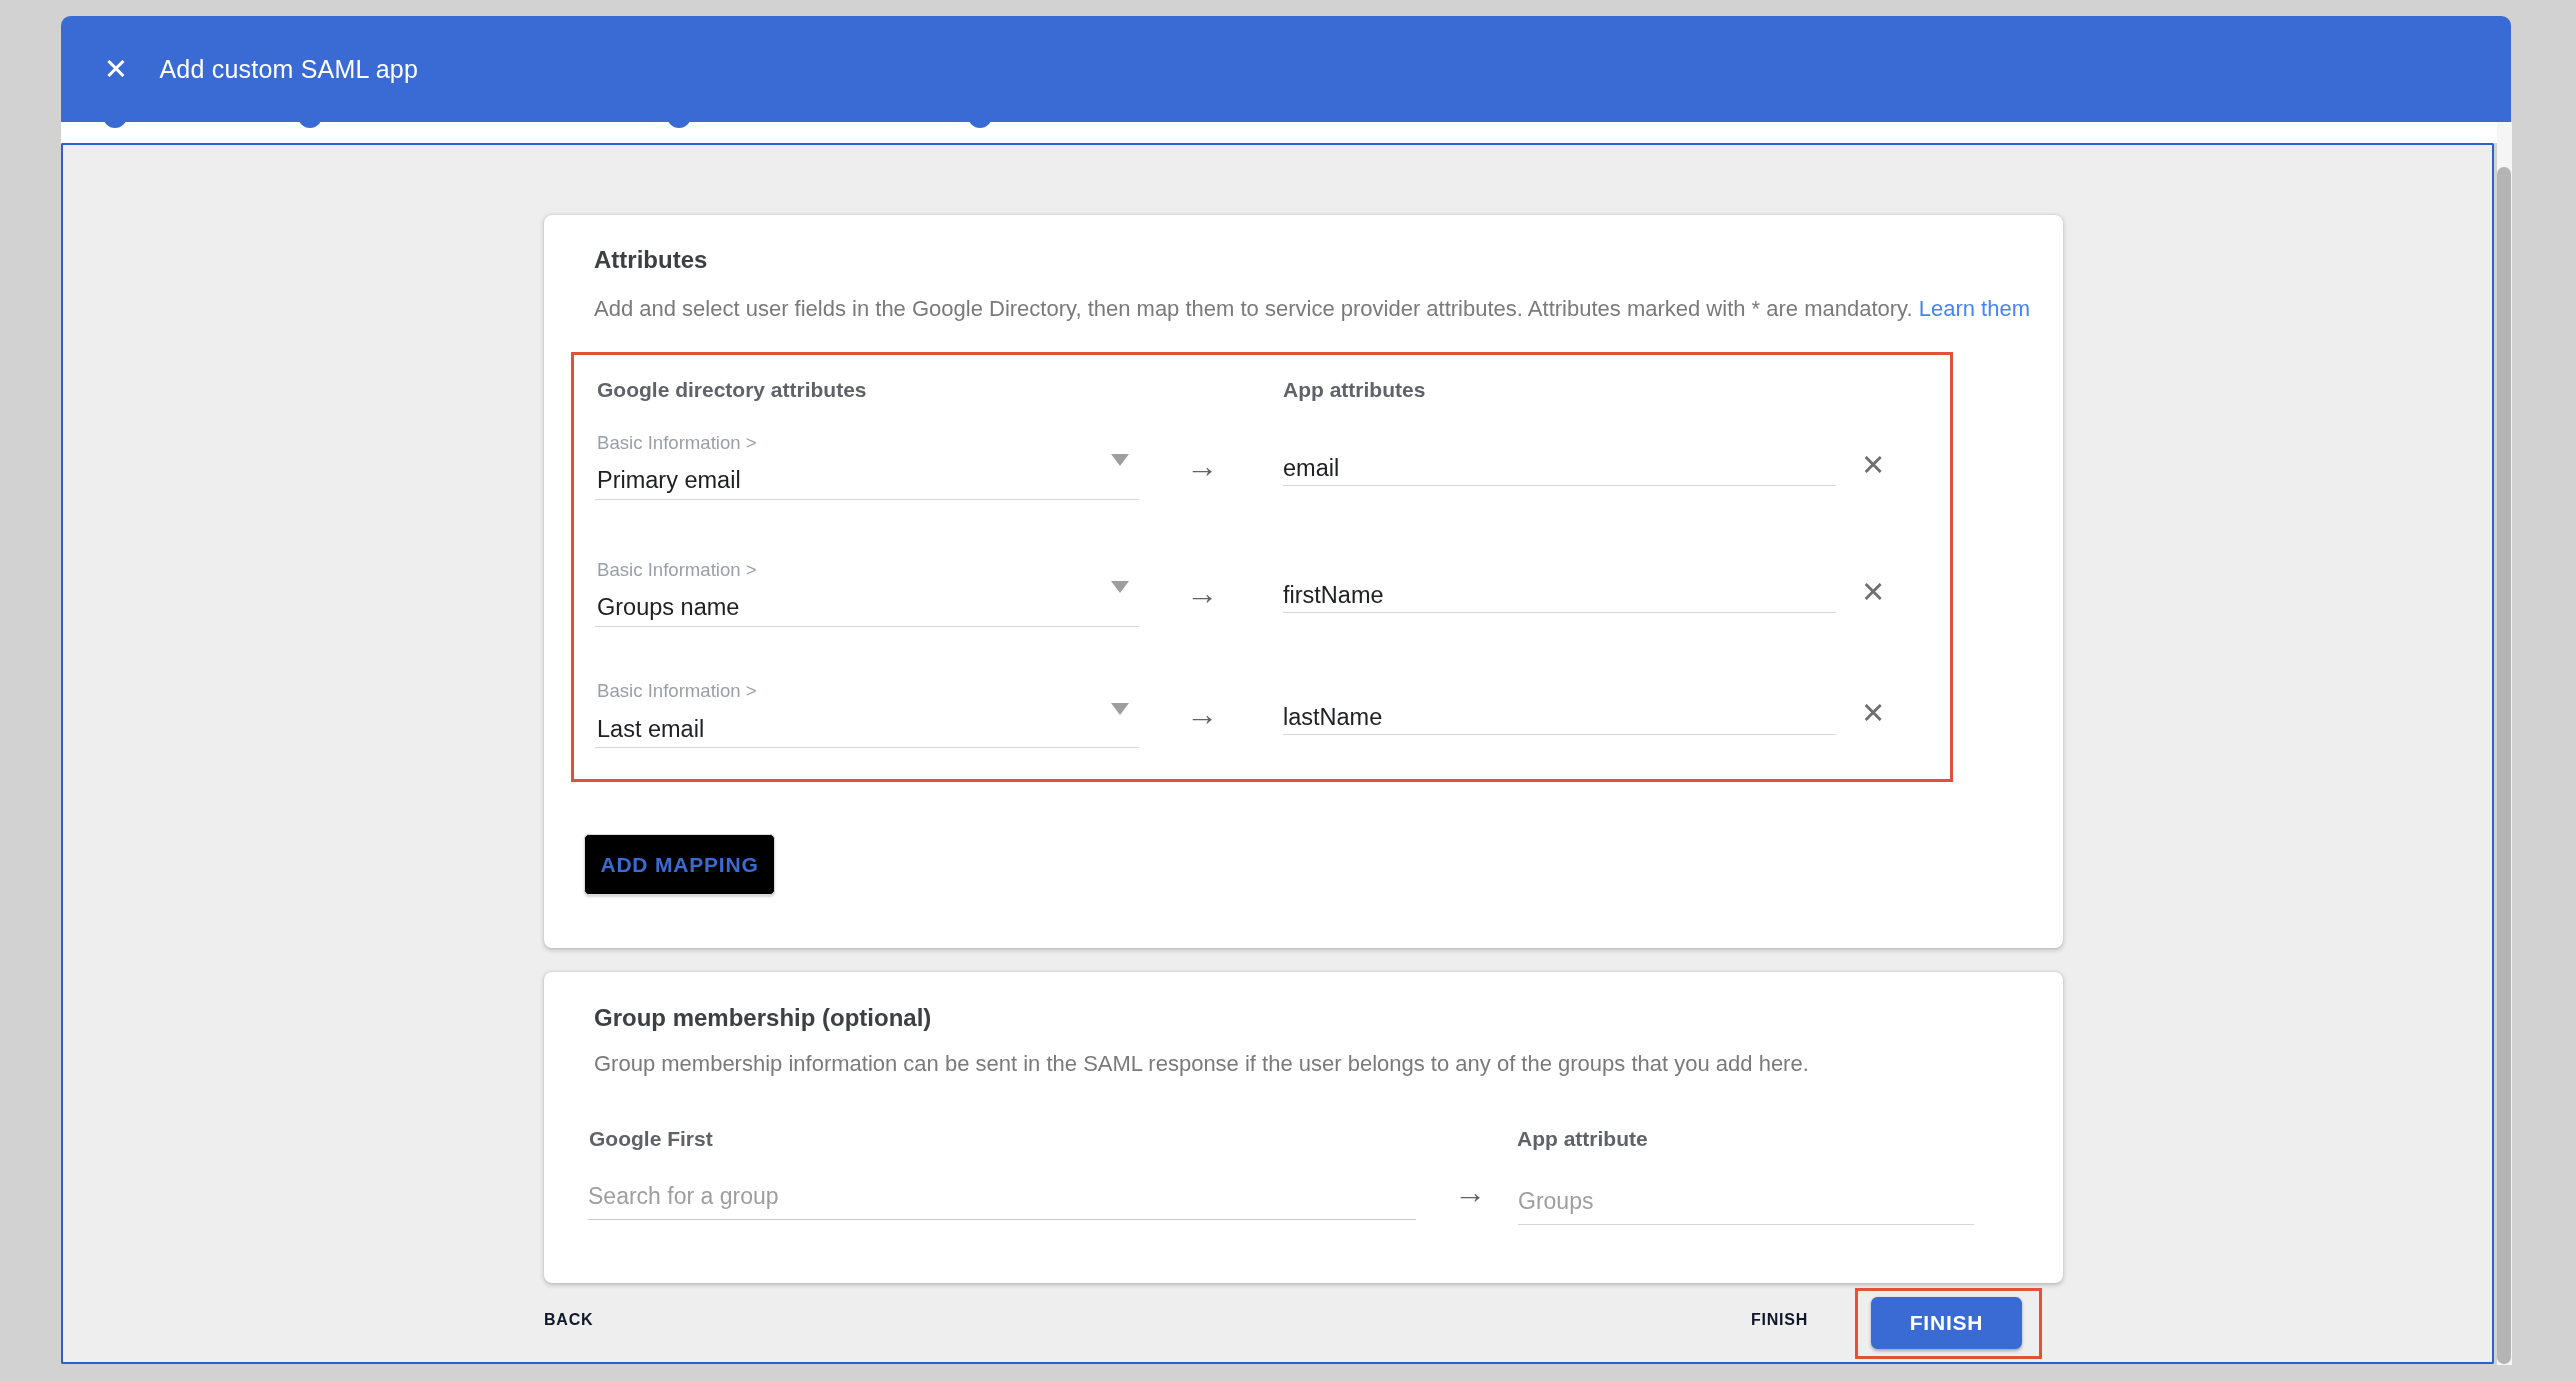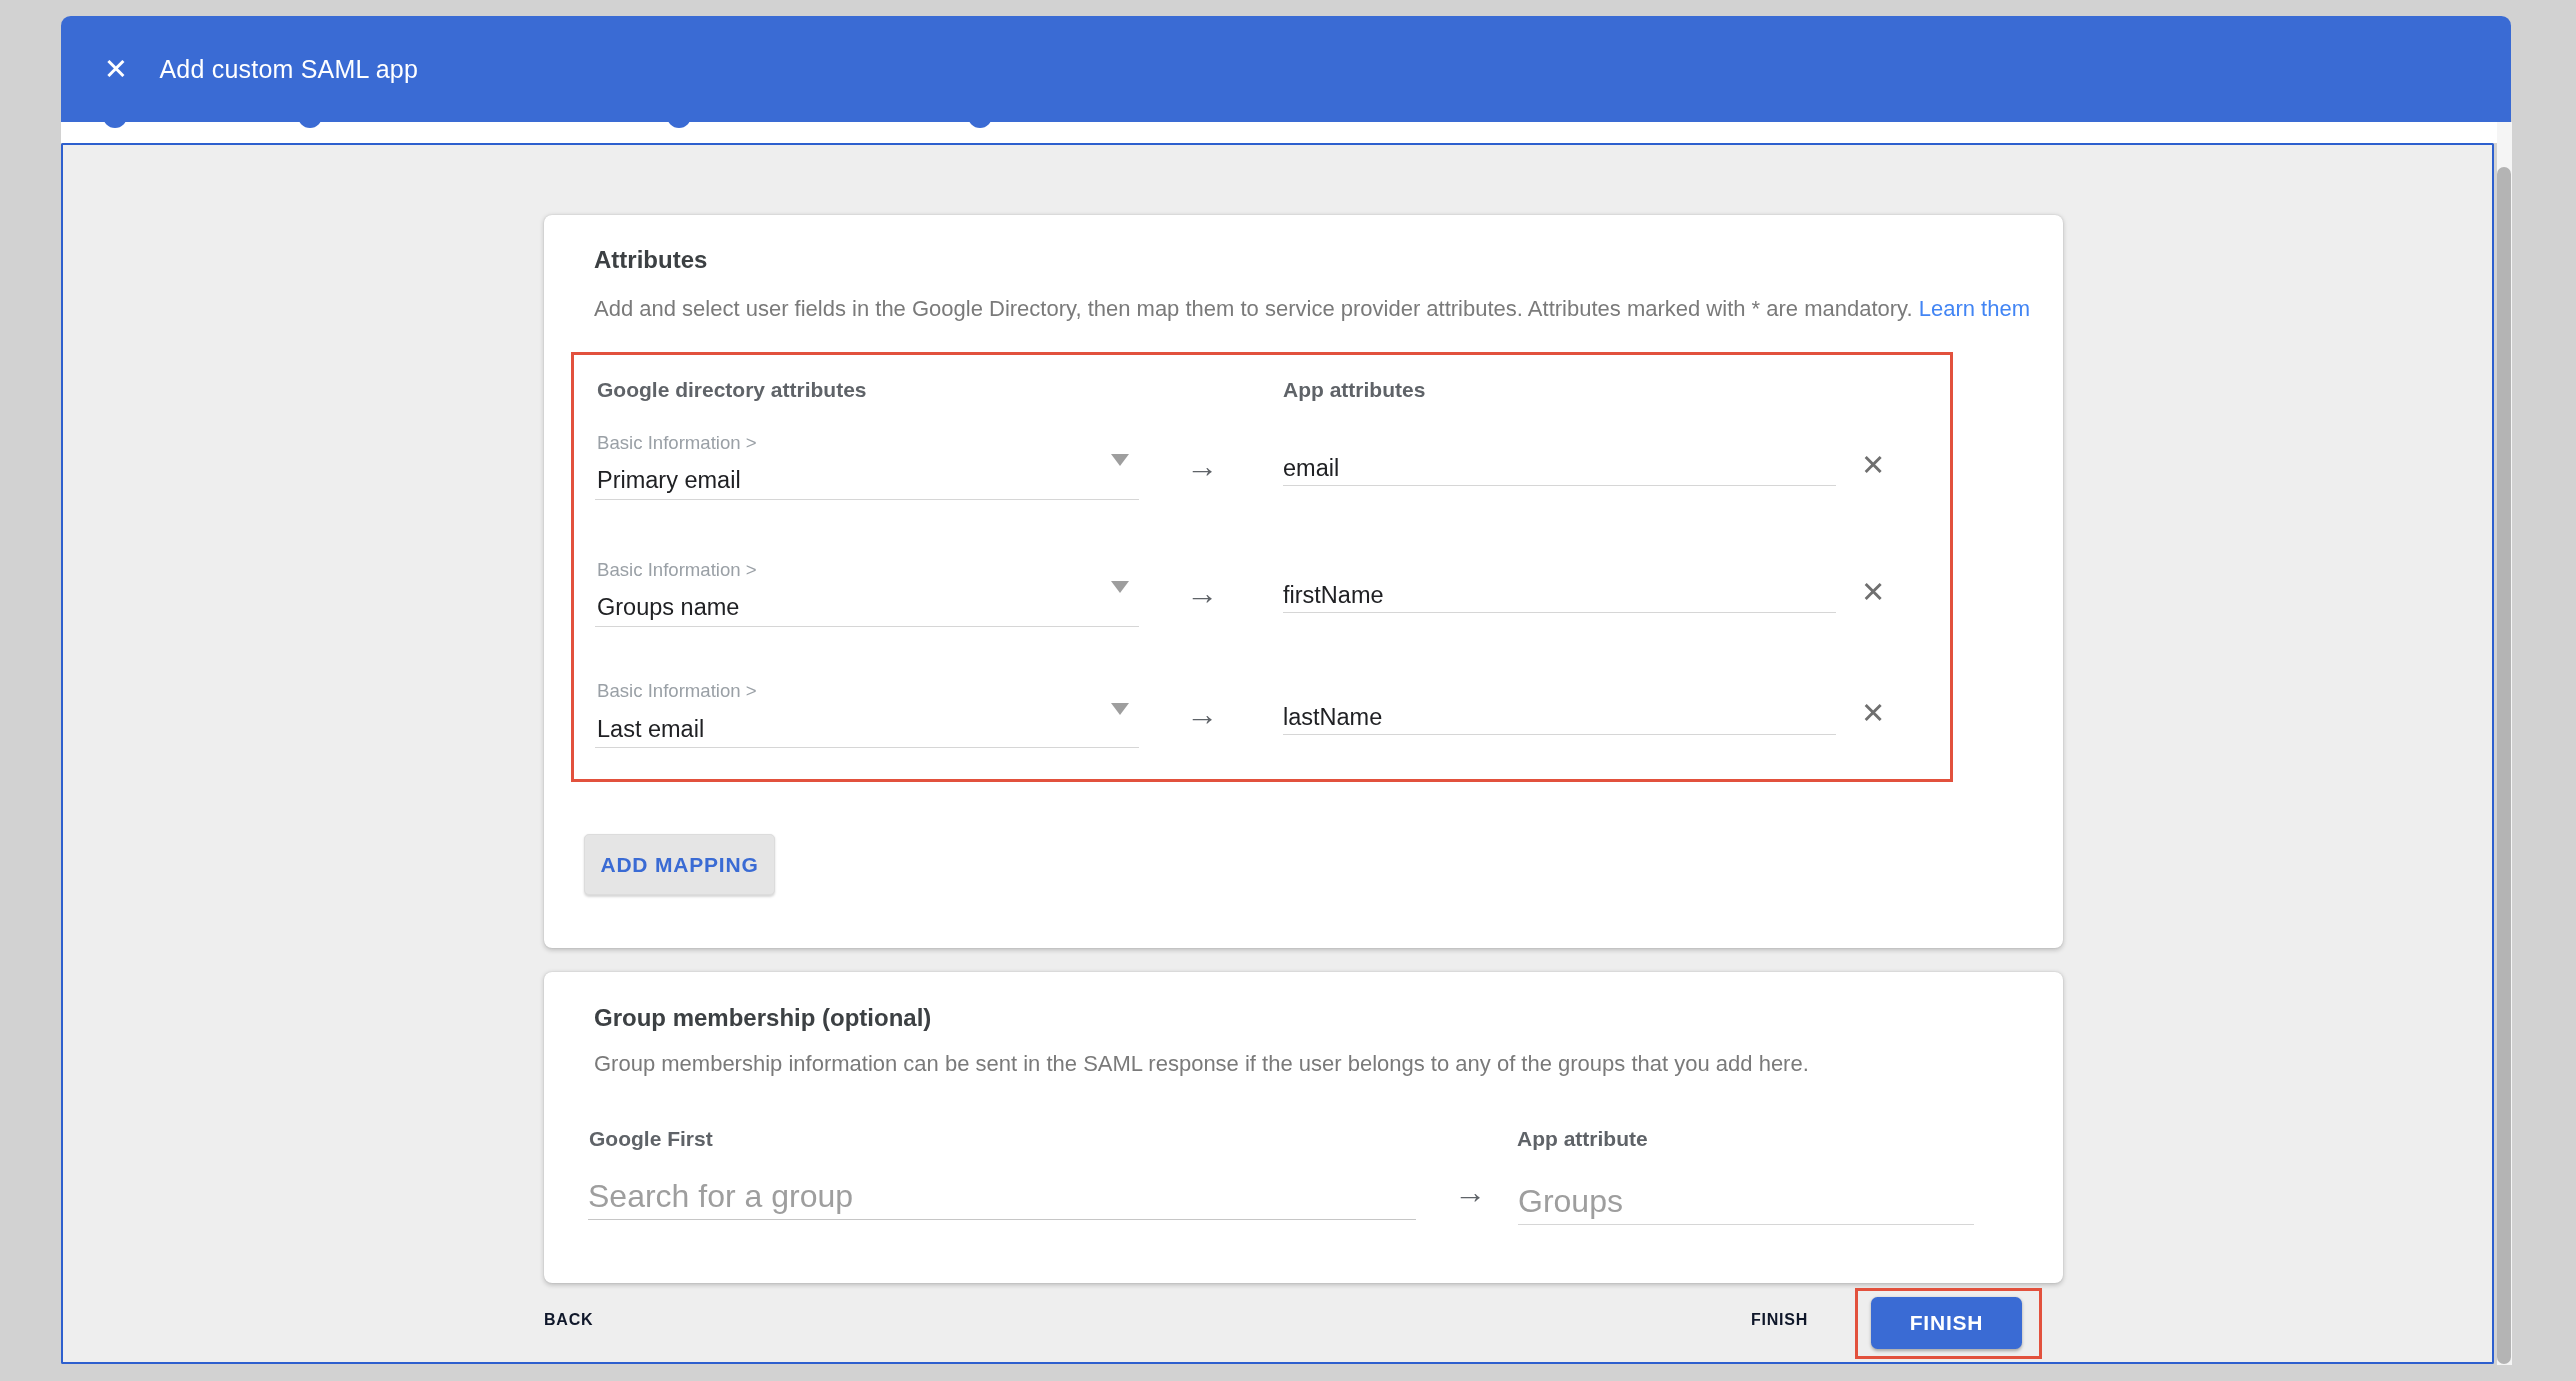--- a/index.html
+++ b/index.html
@@ -69,30 +69,30 @@
     border:none;outline:none;background:transparent;
     border-bottom:1.6px solid #d6d6d6;border-radius:0;
     font-family:"Liberation Sans","DejaVu Sans",sans-serif;
     font-size:23.5px;color:#202124;padding:0;
   }
   .app-input::placeholder{color:#9e9e9e;}
   .remove-x{position:absolute;left:1317px;font-size:29px;color:#6f6f6f;cursor:pointer;font-weight:400;}
 
   .add-mapping-btn{
     position:absolute;left:40px;top:619px;width:189px;height:59px;
-    background:#e5e5e5;border:0.8px solid #dcdcdc;border-radius:4.9px;
+    background:#000000;border:0.8px solid #dcdcdc;border-radius:4.9px;
     box-shadow:0 1.6px 2.4px rgba(0,0,0,.16);
     display:flex;align-items:center;justify-content:center;
     font-size:21px;font-weight:700;letter-spacing:0.8px;color:#3a6bd4;cursor:pointer;
   }
 
   .grp-input{
     position:absolute;border:none;outline:none;background:transparent;border-radius:0;
     font-family:"Liberation Sans","DejaVu Sans",sans-serif;
-    font-size:32px;color:#14532d;padding:0;height:45px;
+    font-size:23px;color:#14532d;padding:0;height:45px;
   }
   .grp-input::placeholder{color:#9e9e9e;}
 
   
   .txt-btn{
     position:absolute;font-size:16px;font-weight:700;letter-spacing:0.8px;color:#0f172a;
     cursor:pointer;z-index:3;text-align:center;
   }
   .finish-btn{
     left:1871px;top:1297px;width:151px;height:52px;

